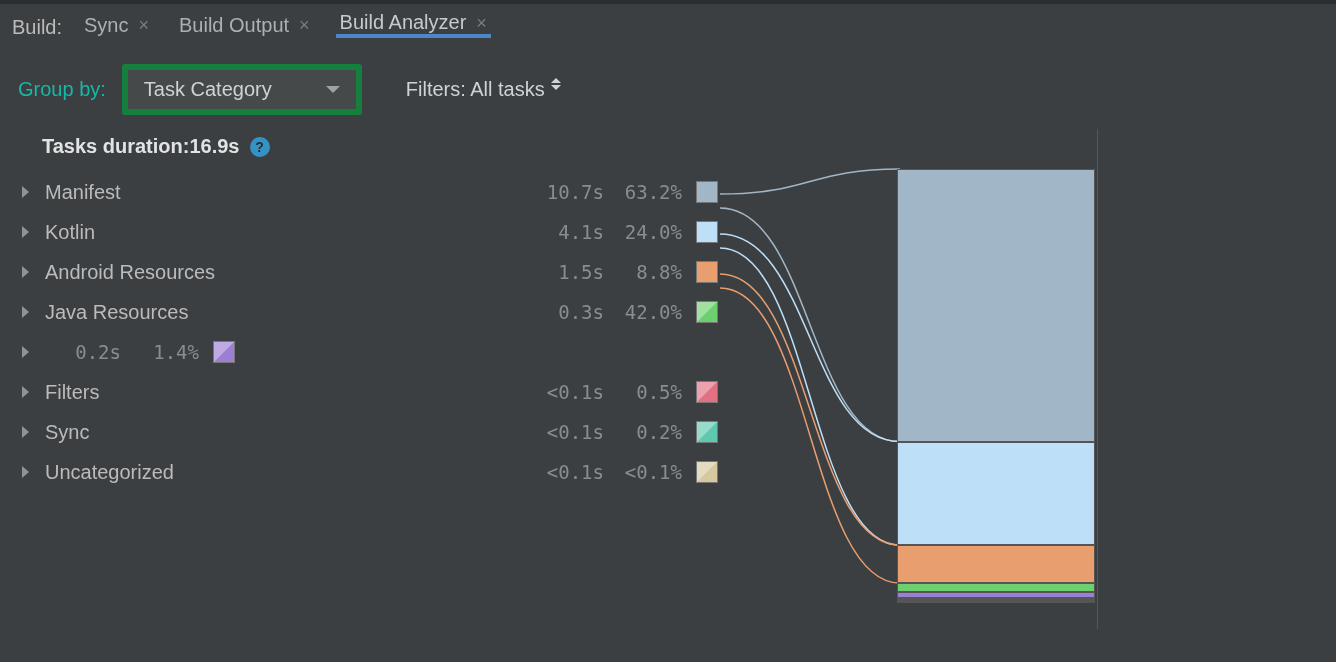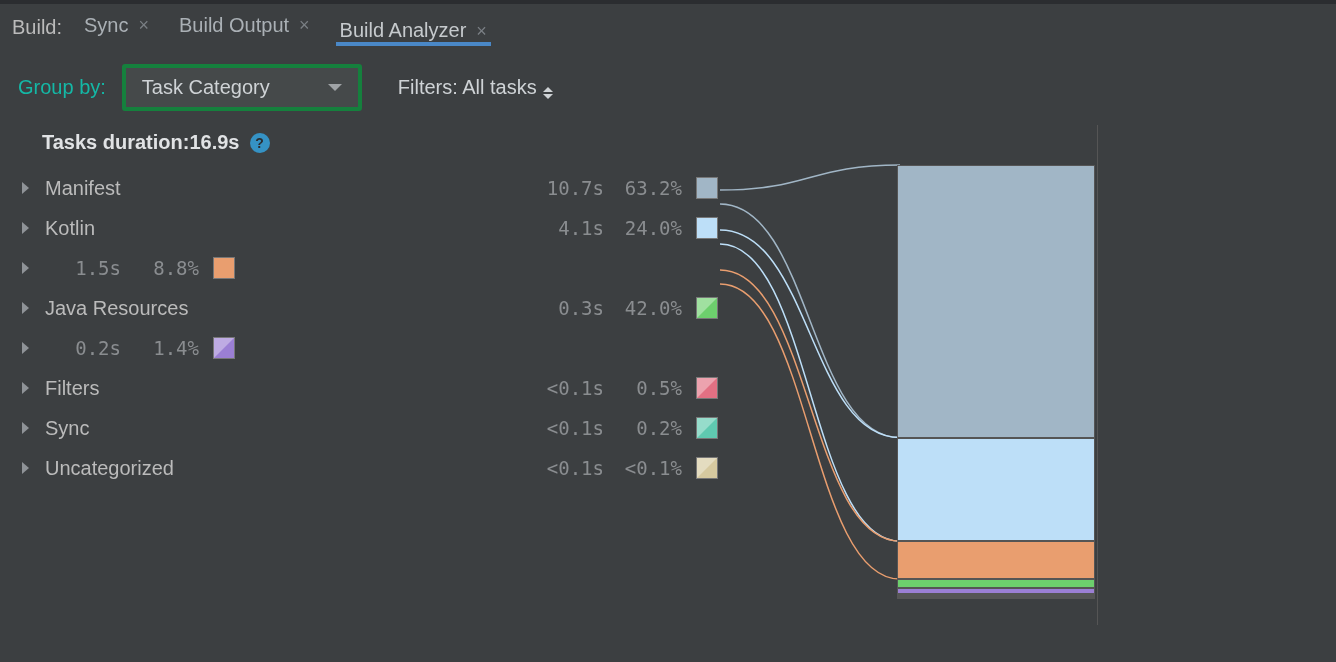--- a/index.html
+++ b/index.html
@@ -10,21 +10,21 @@
       font-family: -apple-system, BlinkMacSystemFont, "Segoe UI", sans-serif;
       font-size: 13px;
       color: #bbbbbb;
       overflow: hidden;
     }
     .tabs-bar {
       display: flex;
       align-items: center;
       height: 50px;
       background: #3c3f41;
-      padding: 4px 12px;
+      padding: 12px 12px;
       border-top: 4px solid #2b2d30;
       font-size: 20px;
     }
     .tabs-bar .build-label {
       color: #bbbbbb;
       margin-right: 18px;
     }
     .tab {
       display: flex;
       align-items: center;
@@ -50,21 +50,21 @@
       display: flex;
       align-items: center;
       padding: 14px 18px;
       gap: 16px;
       font-size: 20px;
     }
     .dropdown {
       display: flex;
       align-items: center;
       background: #45494a;
-      border: 4px solid #15803d;
+      border: 6px solid #15803d;
       border-radius: 3px;
       padding: 8px 16px;
       cursor: pointer;
       color: #cfd3d6;
       position: relative;
     }
     .dropdown.primary {
       border: 2px solid #4a88c7;
       border-radius: 5px;
       min-width: 210px;
@@ -80,24 +80,24 @@
       border-left: 7px solid transparent;
       border-right: 7px solid transparent;
       border-top: 7px solid #9fa3a6;
       margin-left: 14px;
     }
     .group-by-label {
       color: #14b8a6;
     }
     .filters-control {
       display: flex;
-      align-items: flex-end;
+      align-items: flex-start;
       color: #cfd3d6;
       cursor: pointer;
-      margin-left: 20px;
+      margin-left: 28px;
     }
     .sort-arrows {
       display: inline-flex;
       flex-direction: column;
       margin-left: 6px;
       gap: 2px;
     }
     .sort-up { width:0; height:0; border-left:5px solid transparent; border-right:5px solid transparent; border-bottom:5px solid #cfd3d6; }
     .sort-down { width:0; height:0; border-left:5px solid transparent; border-right:5px solid transparent; border-top:5px solid #cfd3d6; }
     .main {
@@ -242,20 +242,21 @@
         </div>
         <div class="task-row">
           <div class="expander"></div>
           <div class="task-name">Kotlin</div>
           <div class="task-dur">4.1s</div>
           <div class="task-pct">24.0%</div>
           <div class="swatch" style="background: rgb(189, 223, 248);"></div>
         </div>
         <div class="task-row">
           <div class="expander"></div>
+          <div class="task-name">Android Resources</div>
           <div class="task-dur">1.5s</div>
           <div class="task-pct">8.8%</div>
           <div class="swatch" style="background: rgb(233, 158, 111);"></div>
         </div>
         <div class="task-row">
           <div class="expander"></div>
           <div class="task-name">Java Resources</div>
           <div class="task-dur">0.3s</div>
           <div class="task-pct">42.0%</div>
           <div class="swatch half" style="background: rgb(109, 207, 109);"></div>

